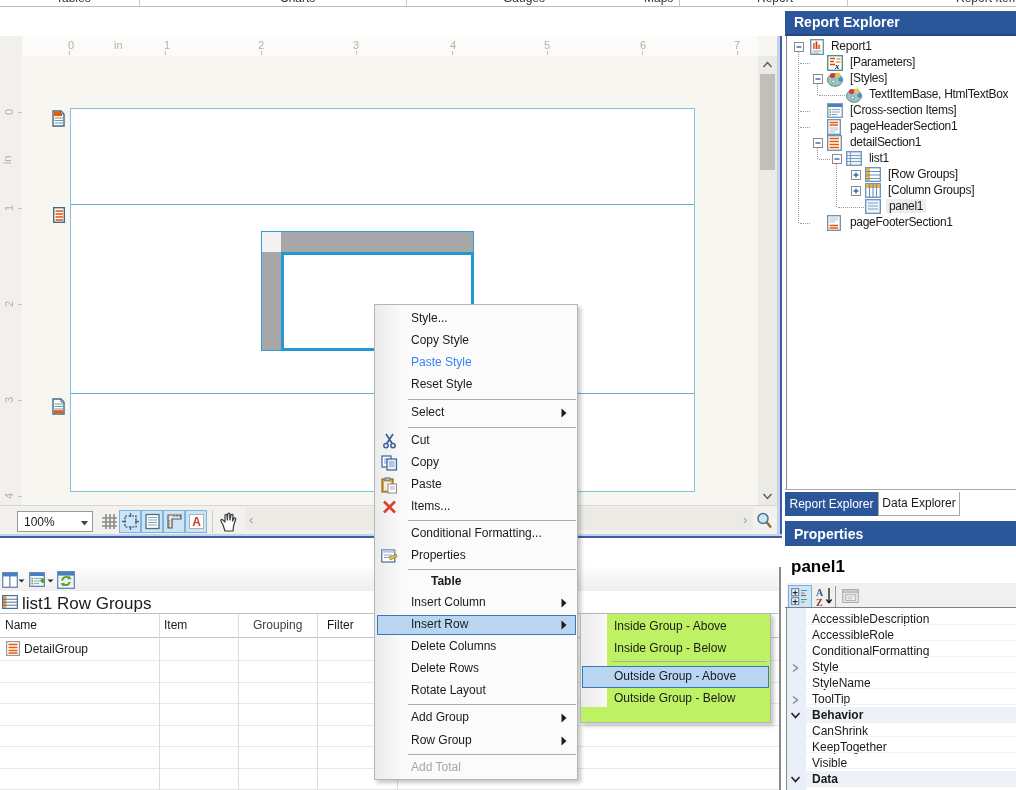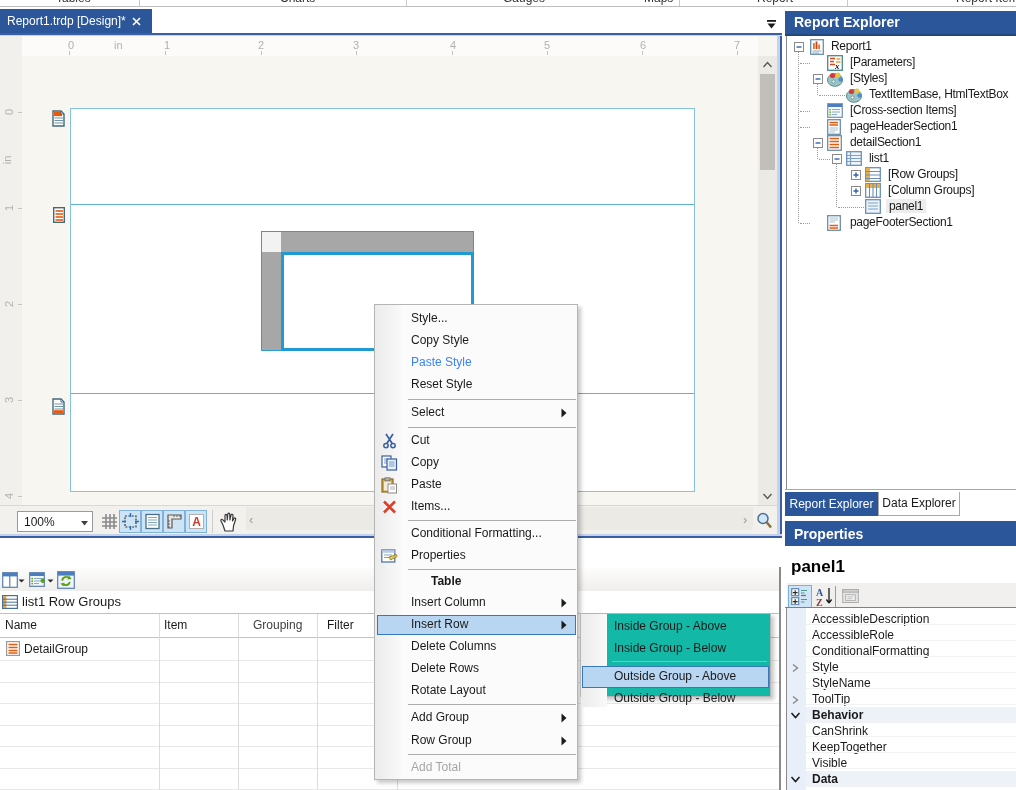--- a/index.html
+++ b/index.html
@@ -19,34 +19,20 @@
     <span class="lbl" style="left:644px;top:-9px;font-size:12px;color:#333;">Maps</span>
     <span class="lbl" style="left:757px;top:-9px;font-size:12px;color:#333;">Report</span>
     <span class="lbl" style="left:956px;top:-9px;font-size:12px;color:#333;">Report Item</span>
     <div class="abs" style="left:139px;top:0;width:1px;height:6px;background:#c9c9c9;"></div>
     <div class="abs" style="left:406px;top:0;width:1px;height:6px;background:#c9c9c9;"></div>
     <div class="abs" style="left:679px;top:0;width:1px;height:6px;background:#c9c9c9;"></div>
     <div class="abs" style="left:847px;top:0;width:1px;height:6px;background:#c9c9c9;"></div>
     <div class="abs" style="left:0;top:6px;width:1016px;height:1px;background:#bdbdbd;"></div>
   </div>
 
-  <div class="abs" id="tabrow" style="left:0;top:9px;width:781px;height:27px;background:#fff;">
-    <div class="abs" style="left:0;top:0;width:152px;height:25px;background:#2b579a;color:#fff;font-size:12px;line-height:25px;">
-      <span style="padding-left:7px;">Report1.trdp [Design]*</span>
-      <svg class="abs" style="left:131px;top:7px;" width="11" height="11" viewBox="0 0 11 11">
-          <path d="M2 2 L9 9 M9 2 L2 9" stroke="#fff" stroke-width="1.6"></path>
-        </svg>
-    </div>
-    <svg class="abs" style="left:767px;top:11px;" width="9" height="9" viewBox="0 0 9 9">
-        <rect x="0" y="0" width="9" height="1.8" fill="#1a1a1a"></rect>
-        <path d="M0.5 3.5 L8.5 3.5 L4.5 8.5 Z" fill="#1a1a1a"></path>
-      </svg>
-    <div class="abs" style="left:0;top:24px;width:782px;height:2px;background:#3a5fa8;"></div>
-    <div class="abs" style="left:0;top:26px;width:782px;height:2px;background:#c7d2ea;"></div>
-  </div>
 
   <div class="abs" id="design" style="left:0;top:36px;width:781px;height:501px;background:#f8f6f1;">
 
     <div class="abs" id="hruler" style="left:22px;top:0;width:736px;height:20px;background:#fcfbf9;color:#b5b1a8;font-size:11px;">
       <span class="lbl" style="left:46px;top:3px;">0</span>
       <span class="lbl" style="left:92px;top:3px;">in</span>
       <span class="lbl" style="left:142px;top:3px;">1</span>
       <span class="lbl" style="left:236px;top:3px;">2</span>
       <span class="lbl" style="left:331px;top:3px;">3</span>
       <span class="lbl" style="left:428px;top:3px;">4</span>
@@ -223,21 +209,21 @@
       </svg>
     </div>
     <div class="abs" style="left:0;top:49px;width:781px;height:22px;background:#fff;">
       <svg class="abs" style="left:2px;top:4px;" width="16" height="14" viewBox="0 0 16 14">
         <rect x="0.6" y="0.6" width="14.8" height="12.8" fill="#fff" stroke="#4a6f96" stroke-width="1.2"></rect>
         <rect x="1" y="1" width="3.4" height="12" fill="#e8a33d"></rect>
         <g stroke="#4a6f96" stroke-width="1">
             <path d="M1 4.2 H15 M1 7.2 H15 M1 10.2 H15"></path>
           </g>
       </svg>
-      <span class="lbl" style="left:22px;top:3px;font-size:13px;color:#1a1a1a;">list1 Row Groups</span>
+      <span class="lbl" style="left:22px;top:3px;font-size:17px;color:#1a1a1a;">list1 Row Groups</span>
     </div>
     <div class="abs" style="left:0;top:71px;width:781px;height:1px;background:#c0c0c0;"></div>
 
     <div class="abs" style="left:0;top:72px;width:781px;height:23px;background:#fff;">
       <span class="lbl" style="left:5px;top:4px;font-size:12px;color:#1a1a1a;">Name</span>
       <span class="lbl" style="left:164px;top:4px;font-size:12px;color:#1a1a1a;">Item</span>
       <span class="lbl" style="left:253px;top:4px;font-size:12px;color:#404040;">Grouping</span>
       <span class="lbl" style="left:327px;top:4px;font-size:12px;color:#1a1a1a;">Filter</span>
     </div>
     <div class="abs" style="left:0;top:95px;width:781px;height:1px;background:#c4c4c4;"></div>
@@ -581,21 +567,21 @@
     </svg>
     <svg class="abs" style="left:6px;top:243px;" width="17" height="16" viewBox="0 0 17 16">
       <rect x="0.8" y="2" width="13" height="12" fill="#fff" stroke="#4a6a9a" stroke-width="1.2"></rect>
       <rect x="1" y="2.2" width="12.6" height="2.6" fill="#b8cce8"></rect>
       <g stroke="#8aa0c0" stroke-width="1">
           <path d="M3 7 H11 M3 9.5 H8"></path>
         </g>
       <path d="M8 9 L15.5 6.5 L16 8.5 L9.5 12 Z" fill="#e8c84a" stroke="#8a7a20" stroke-width="0.8"></path>
     </svg>
   </div>
-  <div class="abs" id="menu2" style="left:580px;top:613px;width:191px;height:84px;background:#14b8a6;border:1px solid #b5b5b5;box-shadow:3px 3px 4px rgba(0,0,0,0.22);box-sizing:border-box;font-size:12px;color:#1a1a1a;">
+  <div class="abs" id="menu2" style="left:580px;top:613px;width:191px;height:110px;background:#bef264;border:1px solid #b5b5b5;box-shadow:3px 3px 4px rgba(0,0,0,0.22);box-sizing:border-box;font-size:12px;color:#1a1a1a;">
     <div class="abs" style="left:0;top:0;width:26px;height:93px;background:linear-gradient(to right,#ebebeb,#f9f9f9);"></div>
     <div class="abs" style="left:1px;top:52px;width:187px;height:22px;background:#b8d6f2;border:1px solid #3878b8;box-sizing:border-box;"></div>
     <span class="lbl" style="left:33px;top:5px;">Inside Group - Above</span>
     <span class="lbl" style="left:33px;top:27px;">Inside Group - Below</span>
     <span class="lbl" style="left:33px;top:55px;">Outside Group - Above</span>
     <span class="lbl" style="left:33px;top:77px;">Outside Group - Below</span>
     <div class="abs" style="left:31px;top:47px;width:155px;height:1px;background:#adadad;"></div>
   </div>
 
 </div>

